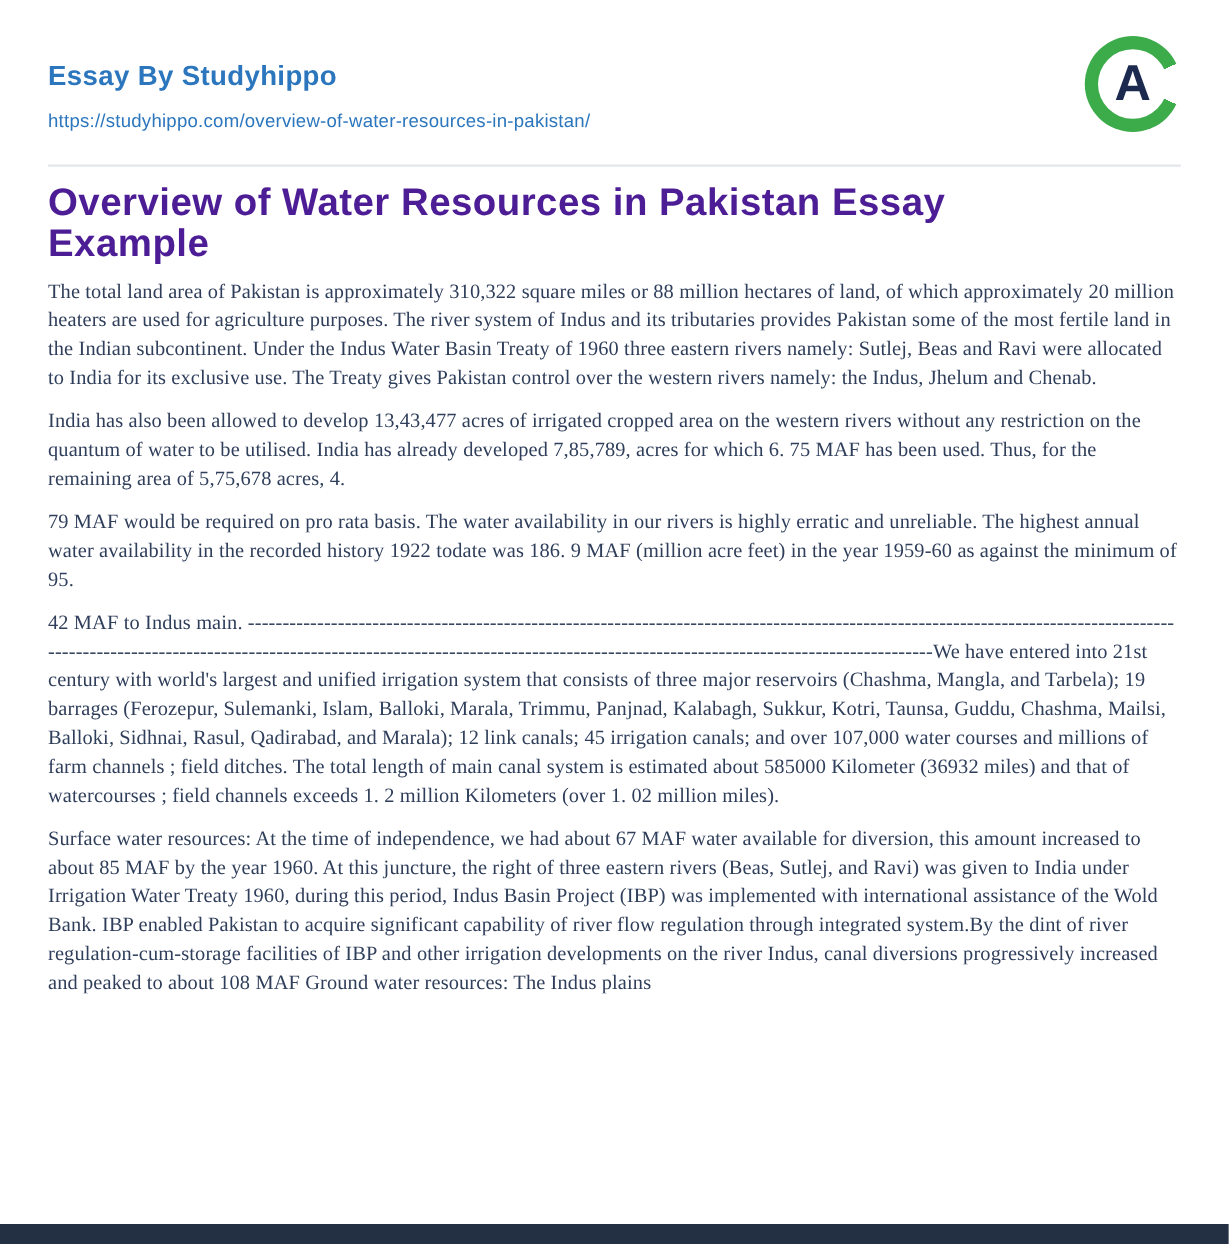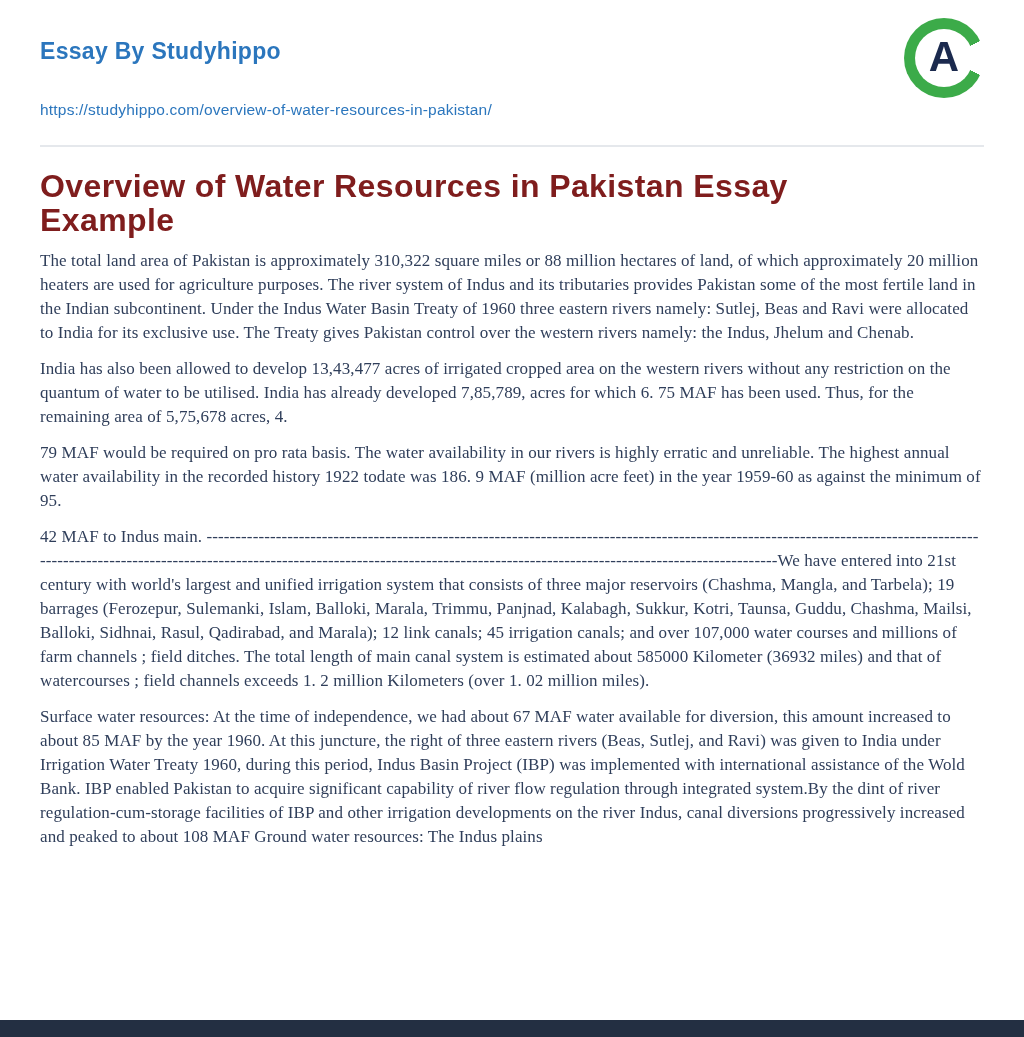--- a/index.html
+++ b/index.html
@@ -6,33 +6,33 @@
   html, body { width: 1024px; }
   body {
     width: 1024px;
     height: 1037px;
     background: #ffffff;
     font-family: "Liberation Sans", sans-serif;
     color: #2f3e5a;
     position: relative;
     overflow: hidden;
   }
-  .page { padding: 0 40px; }
+  .page { padding: 12px 40px; }
 
   
   .header { position: relative; padding-top: 38px; }
   .site-title {
     color: #2b76bd;
     font-size: 23px;
     font-weight: 700;
     letter-spacing: 0.3px;
   }
   .site-url {
     display: inline-block;
-    margin-top: 36px;
+    margin-top: 16px;
     color: #2b76bd;
     font-size: 15.5px;
     font-weight: 500;
     letter-spacing: 0.2px;
     text-decoration: none;
   }
   .logo {
     position: absolute;
     top: 18px;
     right: 0;
@@ -64,22 +64,22 @@
   }
 
   .divider {
     border: none;
     border-top: 2px solid #e5e8ec;
     margin-top: 26px;
   }
 
   
   h1.essay-title {
-    margin-top: 22px;
-    color: #7f1d1d;
+    margin-top: 12px;
+    color: #4c1d95;
     font-size: 32px;
     line-height: 34px;
     font-weight: 700;
     letter-spacing: 0.4px;
     max-width: 820px;
   }
   p.para {
     margin-top: 12px;
     font-size: 17px;
     line-height: 24px;

